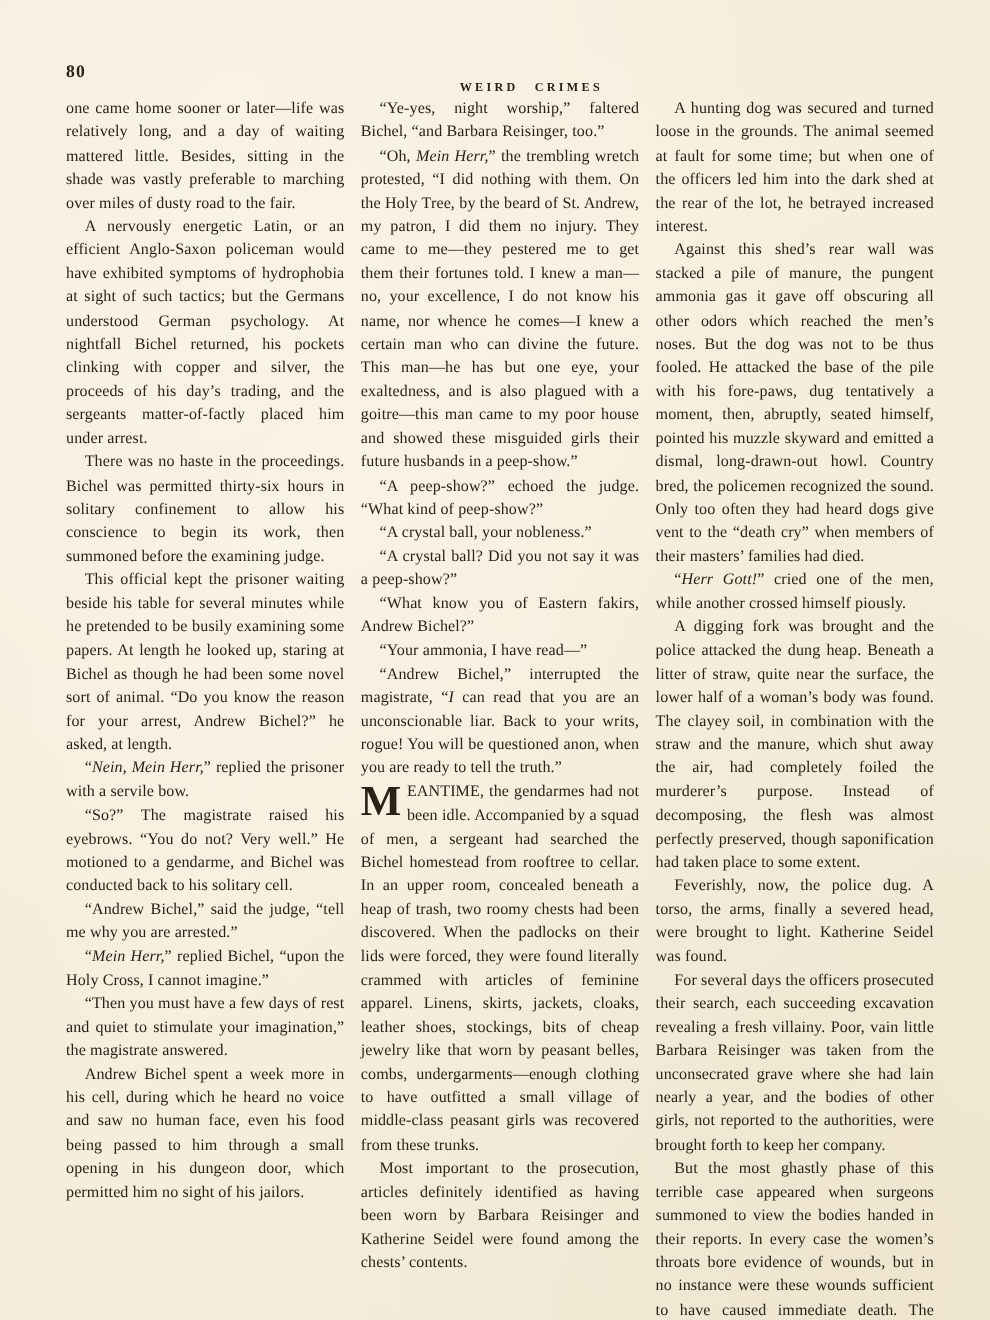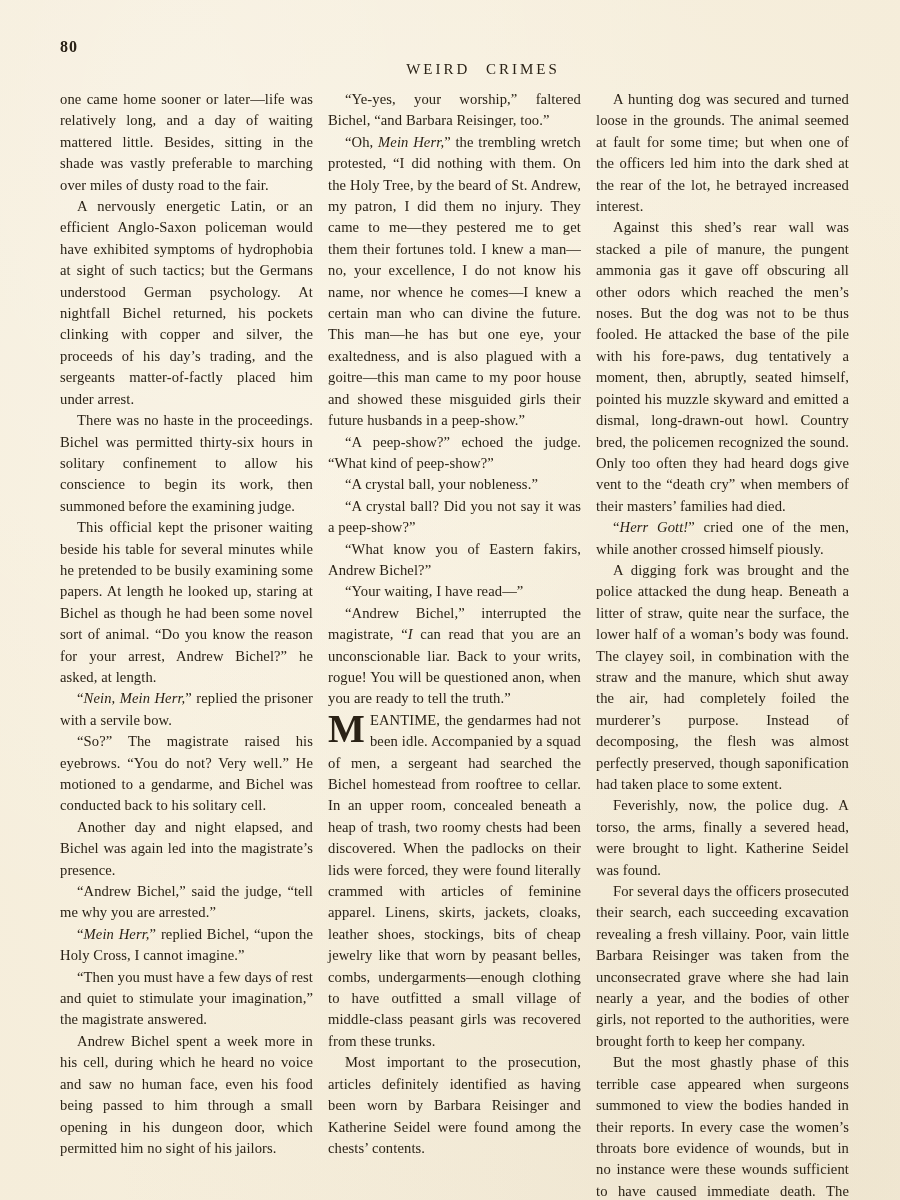--- a/index.html
+++ b/index.html
@@ -17,32 +17,32 @@
     background-image:
       radial-gradient(ellipse at 20% 10%, rgba(255,255,255,0.25), rgba(255,255,255,0) 55%),
       radial-gradient(ellipse at 85% 95%, rgba(205,188,152,0.18), rgba(205,188,152,0) 60%),
       radial-gradient(ellipse at 50% 50%, rgba(255,252,240,0.15), rgba(224,209,178,0.12) 95%);
     font-family: "Liberation Serif", "DejaVu Serif", serif;
     color: #2a2216;
   }
   .folio {
     position: absolute;
     left: 60px;
-    top: 38px;
+    top: 57px;
     font-size: 16px;
     font-weight: bold;
     letter-spacing: 1px;
   }
   .runtitle {
     position: absolute;
     left: 483px;
-    top: 61px;
+    top: 74px;
     transform: translateX(-50%);
-    font-size: 15px;
-    font-weight: normal;
+    font-size: 11px;
+    font-weight: bold;
     letter-spacing: 3px;
     word-spacing: 9px;
     white-space: nowrap;
   }
   .cols {
     position: absolute;
     top: 89px;
     left: 60px;
     display: flex;
     gap: 15px;
@@ -81,34 +81,33 @@
   <span class="folio">80</span>
   <span class="runtitle">WEIRD CRIMES</span>
   <main class="cols">
     <div class="col">
         <p class=""><span>one came home sooner or later—life was relatively long, and a day of waiting mattered little. Besides, sitting in the shade was vastly preferable to marching over miles of dusty road to the fair.</span></p>
         <p class="indent"><span>A nervously energetic Latin, or an efficient Anglo-Saxon policeman would have exhibited symptoms of hydrophobia at sight of such tactics; but the Germans understood German psychology. At nightfall Bichel returned, his pockets clinking with copper and silver, the proceeds of his day’s trading, and the sergeants matter-of-factly placed him under arrest.</span></p>
         <p class="indent"><span>There was no haste in the proceedings. Bichel was permitted thirty-six hours in solitary confinement to allow his conscience to begin its work, then summoned before the examining judge.</span></p>
         <p class="indent"><span>This official kept the prisoner waiting beside his table for several minutes while he pretended to be busily examining some papers. At length he looked up, staring at Bichel as though he had been some novel sort of animal. “Do you know the reason for your arrest, Andrew Bichel?” he asked, at length.</span></p>
         <p class="indent"><span>“</span><span class="it">Nein, Mein Herr,</span><span>” replied the prisoner with a servile bow.</span></p>
         <p class="indent"><span>“So?” The magistrate raised his eyebrows. “You do not? Very well.” He motioned to a gendarme, and Bichel was conducted back to his solitary cell.</span></p>
-        <p class="indent"><span>Another day and night elapsed, and Bichel was again led into the magistrate’s presence.</span></p>
         <p class="indent"><span>“Andrew Bichel,” said the judge, “tell me why you are arrested.”</span></p>
         <p class="indent"><span>“</span><span class="it">Mein Herr,</span><span>” replied Bichel, “upon the Holy Cross, I cannot imagine.”</span></p>
         <p class="indent"><span>“Then you must have a few days of rest and quiet to stimulate your imagination,” the magistrate answered.</span></p>
         <p class="indent"><span>Andrew Bichel spent a week more in his cell, during which he heard no voice and saw no human face, even his food being passed to him through a small opening in his dungeon door, which permitted him no sight of his jailors.</span></p>
       </div>
     <div class="col">
-        <p class="indent"><span>“Ye-yes, your worship,” faltered Bichel, “and Barbara Reisinger, too.”</span></p>
+        <p class="indent"><span>“Ye-yes, night worship,” faltered Bichel, “and Barbara Reisinger, too.”</span></p>
         <p class="indent"><span>“Oh, </span><span class="it">Mein Herr,</span><span>” the trembling wretch protested, “I did nothing with them. On the Holy Tree, by the beard of St. Andrew, my patron, I did them no injury. They came to me—they pestered me to get them their fortunes told. I knew a man—no, your excellence, I do not know his name, nor whence he comes—I knew a certain man who can divine the future. This man—he has but one eye, your exaltedness, and is also plagued with a goitre—this man came to my poor house and showed these misguided girls their future husbands in a peep-show.”</span></p>
         <p class="indent"><span>“A peep-show?” echoed the judge. “What kind of peep-show?”</span></p>
         <p class="indent"><span>“A crystal ball, your nobleness.”</span></p>
         <p class="indent"><span>“A crystal ball? Did you not say it was a peep-show?”</span></p>
         <p class="indent"><span>“What know you of Eastern fakirs, Andrew Bichel?”</span></p>
-        <p class="indent"><span>“Your waiting, I have read—”</span></p>
+        <p class="indent"><span>“Your ammonia, I have read—”</span></p>
         <p class="indent"><span>“Andrew Bichel,” interrupted the magistrate, “</span><span class="it">I</span><span> can read that you are an unconscionable liar. Back to your writs, rogue! You will be questioned anon, when you are ready to tell the truth.”</span></p>
         <p class=""><span class="dropcap">M</span><span>EANTIME, the gendarmes had not been idle. Accompanied by a squad of men, a sergeant had searched the Bichel homestead from rooftree to cellar. In an upper room, concealed beneath a heap of trash, two roomy chests had been discovered. When the padlocks on their lids were forced, they were found literally crammed with articles of feminine apparel. Linens, skirts, jackets, cloaks, leather shoes, stockings, bits of cheap jewelry like that worn by peasant belles, combs, undergarments—enough clothing to have outfitted a small village of middle-class peasant girls was recovered from these trunks.</span></p>
         <p class="indent"><span>Most important to the prosecution, articles definitely identified as having been worn by Barbara Reisinger and Katherine Seidel were found among the chests’ contents.</span></p>
       </div>
     <div class="col">
         <p class="indent"><span>A hunting dog was secured and turned loose in the grounds. The animal seemed at fault for some time; but when one of the officers led him into the dark shed at the rear of the lot, he betrayed increased interest.</span></p>
         <p class="indent"><span>Against this shed’s rear wall was stacked a pile of manure, the pungent ammonia gas it gave off obscuring all other odors which reached the men’s noses. But the dog was not to be thus fooled. He attacked the base of the pile with his fore-paws, dug tentatively a moment, then, abruptly, seated himself, pointed his muzzle skyward and emitted a dismal, long-drawn-out howl. Country bred, the policemen recognized the sound. Only too often they had heard dogs give vent to the “death cry” when members of their masters’ families had died.</span></p>
         <p class="indent"><span>“</span><span class="it">Herr Gott!</span><span>” cried one of the men, while another crossed himself piously.</span></p>
         <p class="indent"><span>A digging fork was brought and the police attacked the dung heap. Beneath a litter of straw, quite near the surface, the lower half of a woman’s body was found. The clayey soil, in combination with the straw and the manure, which shut away the air, had completely foiled the murderer’s purpose. Instead of decomposing, the flesh was almost perfectly preserved, though saponification had taken place to some extent.</span></p>
         <p class="indent"><span>Feverishly, now, the police dug. A torso, the arms, finally a severed head, were brought to light. Katherine Seidel was found.</span></p>

